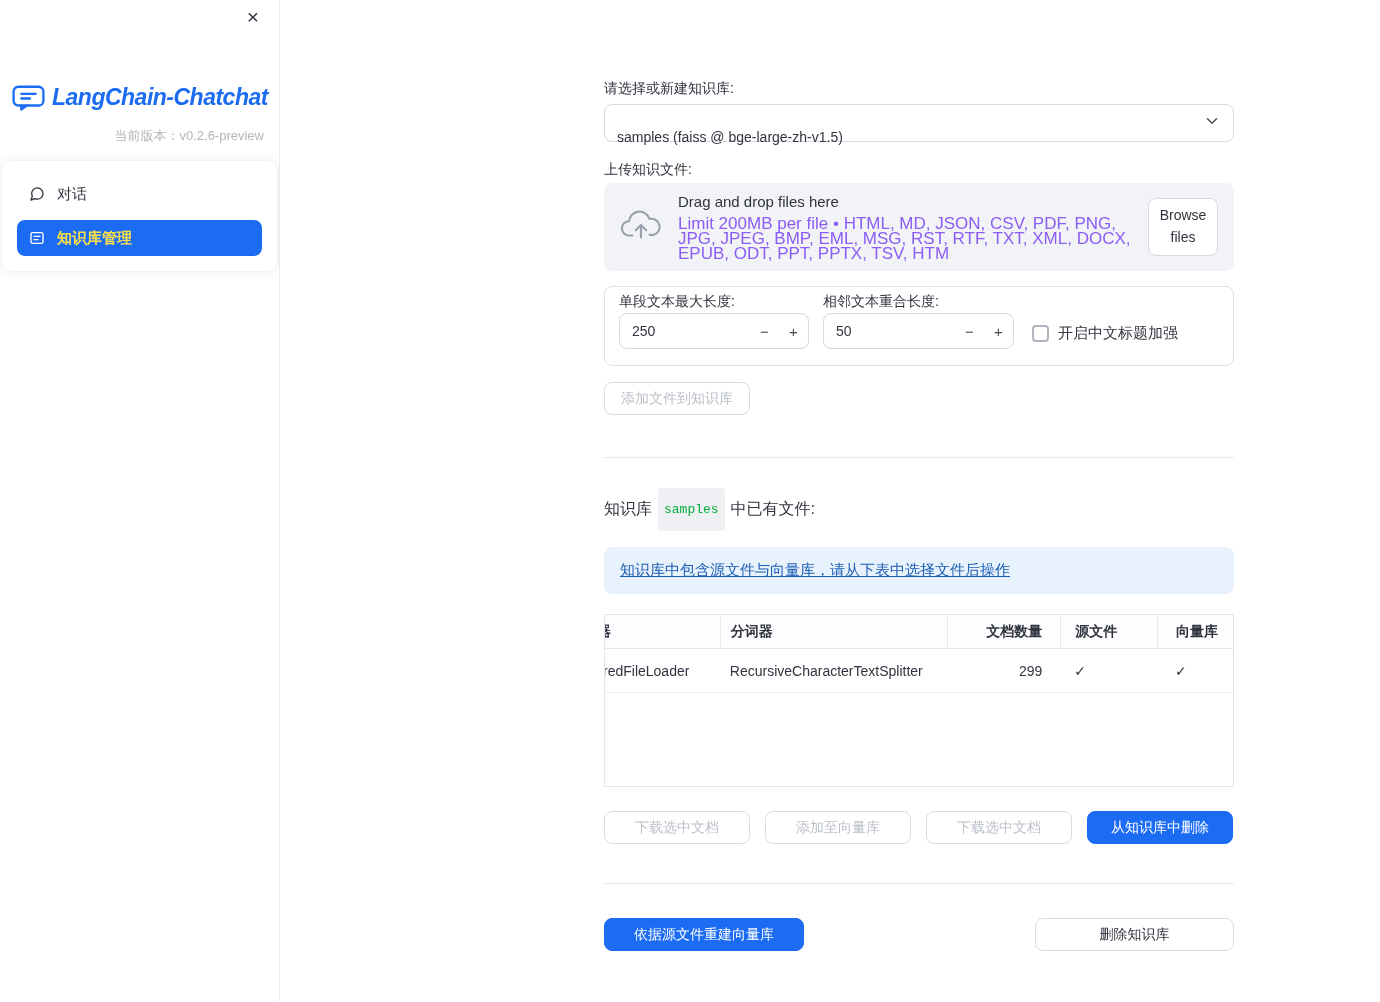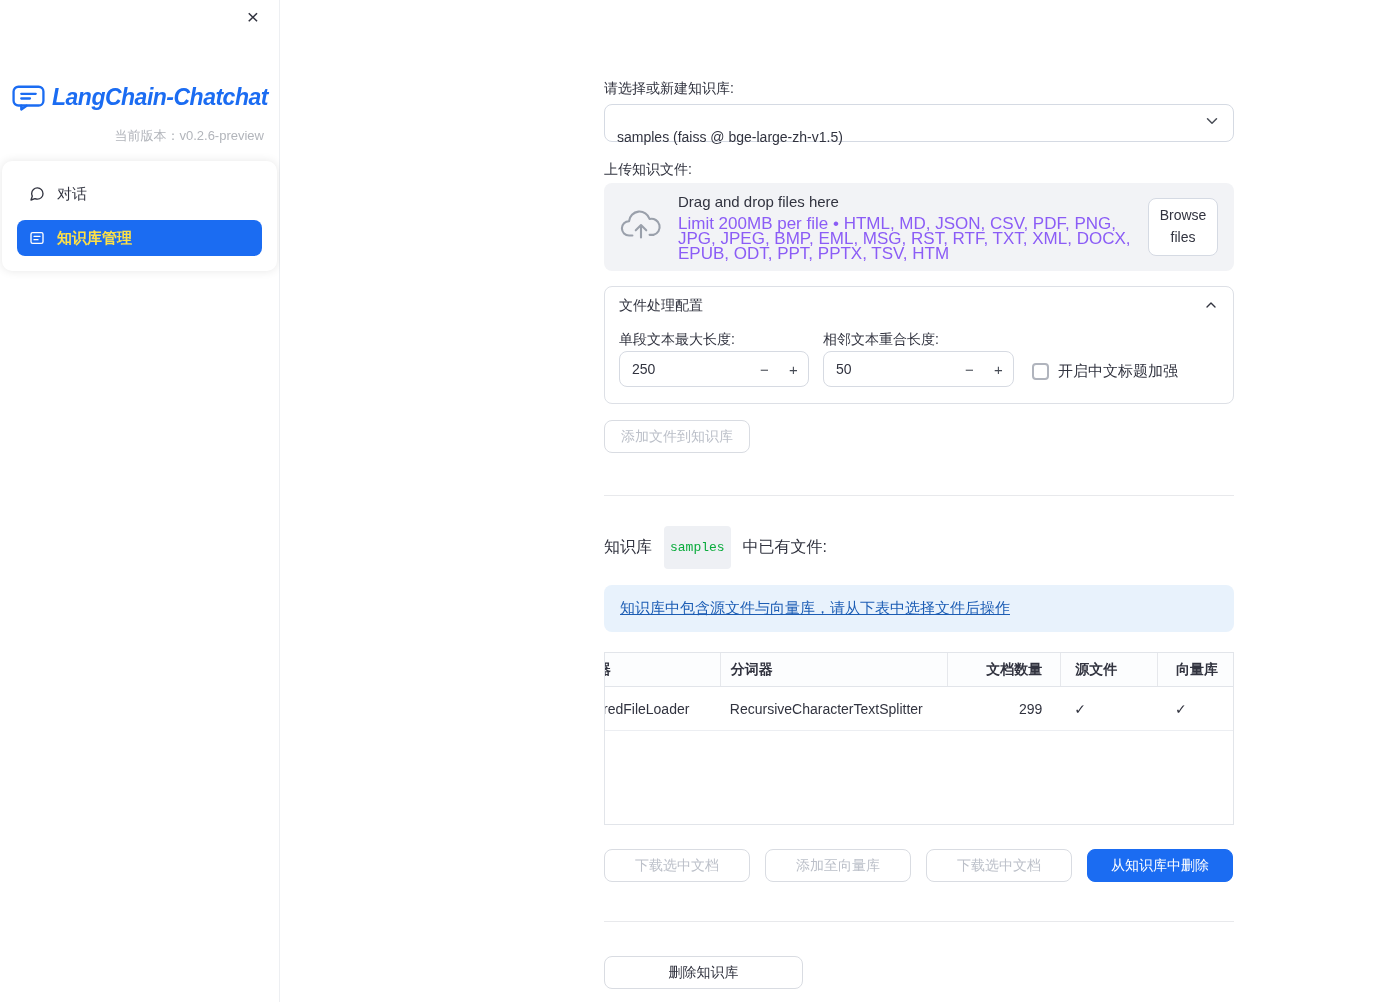--- a/index.html
+++ b/index.html
@@ -99,21 +99,21 @@
     height: 33px; padding: 0 16px; border-radius: 8px; font-size: 14px;
     font-family: inherit; cursor: pointer; white-space: nowrap;
   }
   .btn.disabled { background: #fff; border: 1px solid #d9dce2; color: #bcc0c9; }
   .btn.primary { background: #1b6cf2; border: 1px solid #1b6cf2; color: #fff; }
   .btn.secondary { background: #fff; border: 1px solid #d9dce2; color: #31333f; }
   .add-btn { margin-top: 16px; }
 
   .divider { border: none; border-top: 1px solid #e8e9ec; margin-top: 42px; }
 
-  .existing-line { margin-top: 30px; display: flex; align-items: center; gap: 12px; font-size: 16px; }
+  .existing-line { margin-top: 30px; display: flex; align-items: center; gap: 6px; font-size: 16px; }
   .code-chip {
     font-family: "Liberation Mono", "DejaVu Sans Mono", monospace;
     font-size: 13px; color: #09ab3b; background: #eef0f4;
     padding: 14px 6px; border-radius: 4px;
   }
 
   .info-box {
     margin-top: 16px; height: 47px; background: #e8f2fc; border-radius: 8px;
     display: flex; align-items: center; padding: 0 16px;
     color: #1c5db4; font-size: 15px; text-decoration: underline;
@@ -207,28 +207,20 @@
           </svg>
         </span>
         <div class="uploader-texts">
           <div class="drag-text">Drag and drop files here</div>
           <div class="limit-text">Limit 200MB per file • HTML, MD, JSON, CSV, PDF, PNG, JPG, JPEG, BMP, EML, MSG, RST, RTF, TXT, XML, DOCX, EPUB, ODT, PPT, PPTX, TSV, HTM</div>
         </div>
         <button class="browse-btn">Browse files</button>
       </div>
 
       <div class="expander">
-        <div class="expander-header">
-          <span>文件处理配置</span>
-          <span>
-            <svg width="16" height="16" viewBox="0 0 24 24" fill="none" stroke="#31333f" stroke-width="2" stroke-linecap="round" stroke-linejoin="round">
-                <path d="M6 15l6-6 6 6"></path>
-              </svg>
-          </span>
-        </div>
         <div class="expander-body">
           <div class="cfg-col">
             <div class="field-label">单段文本最大长度:</div>
             <div class="number-input">
               <span class="num-value">250</span>
               <span class="step-btn">−</span>
               <span class="step-btn">+</span>
             </div>
           </div>
           <div class="cfg-col">
@@ -300,18 +292,19 @@
       <div class="actions-row">
         <button class="btn disabled">下载选中文档</button>
         <button class="btn disabled">添加至向量库</button>
         <button class="btn disabled">下载选中文档</button>
         <button class="btn primary">从知识库中删除</button>
       </div>
 
       <hr class="divider divider2">
 
       <div class="bottom-row">
+        <button class="btn primary rebuild">依据源文件重建向量库</button>
         <button class="btn secondary delete-kb">删除知识库</button>
       </div>
 
     </div>
   </main>
 </div>
 
 </body></html>

